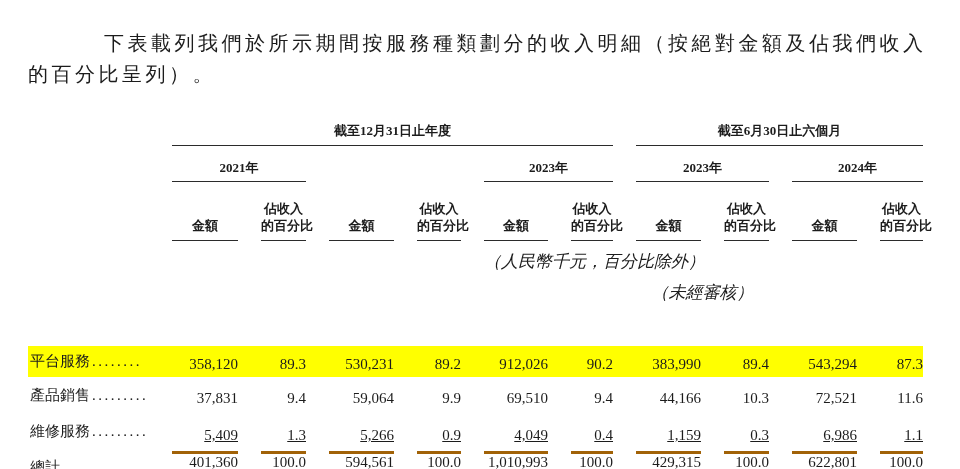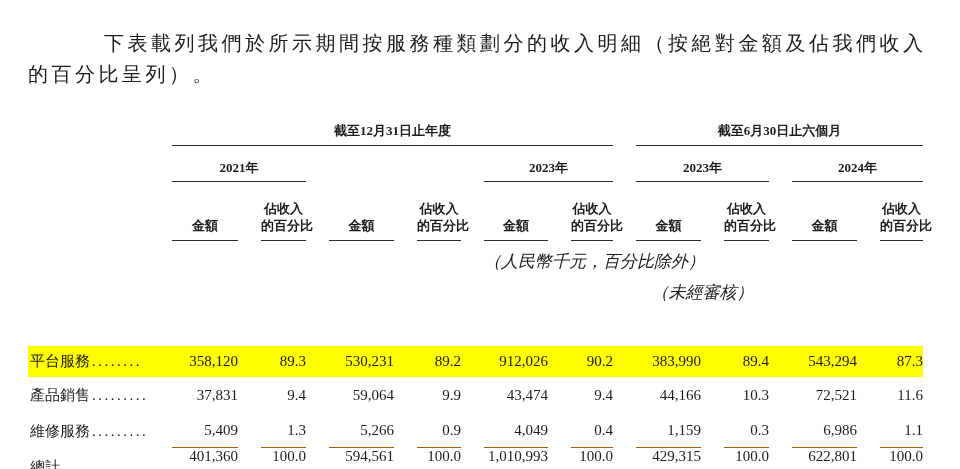--- a/index.html
+++ b/index.html
@@ -43,25 +43,25 @@
   .note { font-weight: normal; font-style: italic; font-size: 17px; letter-spacing: 0;
           text-align: center; white-space: nowrap; }
   .n1 { grid-row: 4; grid-column: 6 / 8; padding-top: 9px; }
   .n2 { grid-row: 5; grid-column: 8 / 10; padding-top: 8px; }
 
   
   .tbody { margin-top: 42px; font-size: 15px; }
   .drow { height: 37px; }
   .drow > div { display: flex; align-items: center; }
   .cell.lbl { justify-content: flex-start; padding-left: 2px; white-space: nowrap; }
-  .cell.num { justify-content: flex-end; white-space: nowrap; }
+  .cell.num { justify-content: flex-end; white-space: nowrap; margin-top: 6px; }
   .leader { letter-spacing: 2.5px; padding-left: 2px; }
   .highlight { height: 31px; background: #ffff00; }
   .rrow { height: 34px; }
-  .rrow .cell.num { align-self: stretch; height: 100%; border-bottom: 1px solid #a16207; }
+  .rrow .cell.num { align-self: stretch; height: 100%; border-bottom: 3px solid #a16207; text-decoration: underline; }
   .trow { height: 48px; font-weight: normal; }
   .trow .cell.num { flex-direction: column; align-items: flex-end; justify-content: space-between; }
   .trow .cell.lbl { padding-bottom: 10px; }
   .dbl { display: block; width: 100%; height: 4px; margin-top: 6px;
          border-top: 1.3px solid #2b2b2b; border-bottom: 1.3px solid #2b2b2b; }
 </style>
 </head>
 <body>
 
 <div class="page">
@@ -133,21 +133,21 @@
 
       <div class="grid drow">
         <div class="cell lbl">
           <span>產品銷售</span>
             <span class="leader">.........</span>
         </div>
         <div class="cell num">37,831</div>
         <div class="cell num">9.4</div>
         <div class="cell num">59,064</div>
         <div class="cell num">9.9</div>
-        <div class="cell num">43,474</div>
+        <div class="cell num">69,510</div>
         <div class="cell num">9.4</div>
         <div class="cell num">44,166</div>
         <div class="cell num">10.3</div>
         <div class="cell num">72,521</div>
         <div class="cell num">11.6</div>
       </div>
 
       <div class="grid drow rrow">
         <div class="cell lbl">
           <span>維修服務</span>

